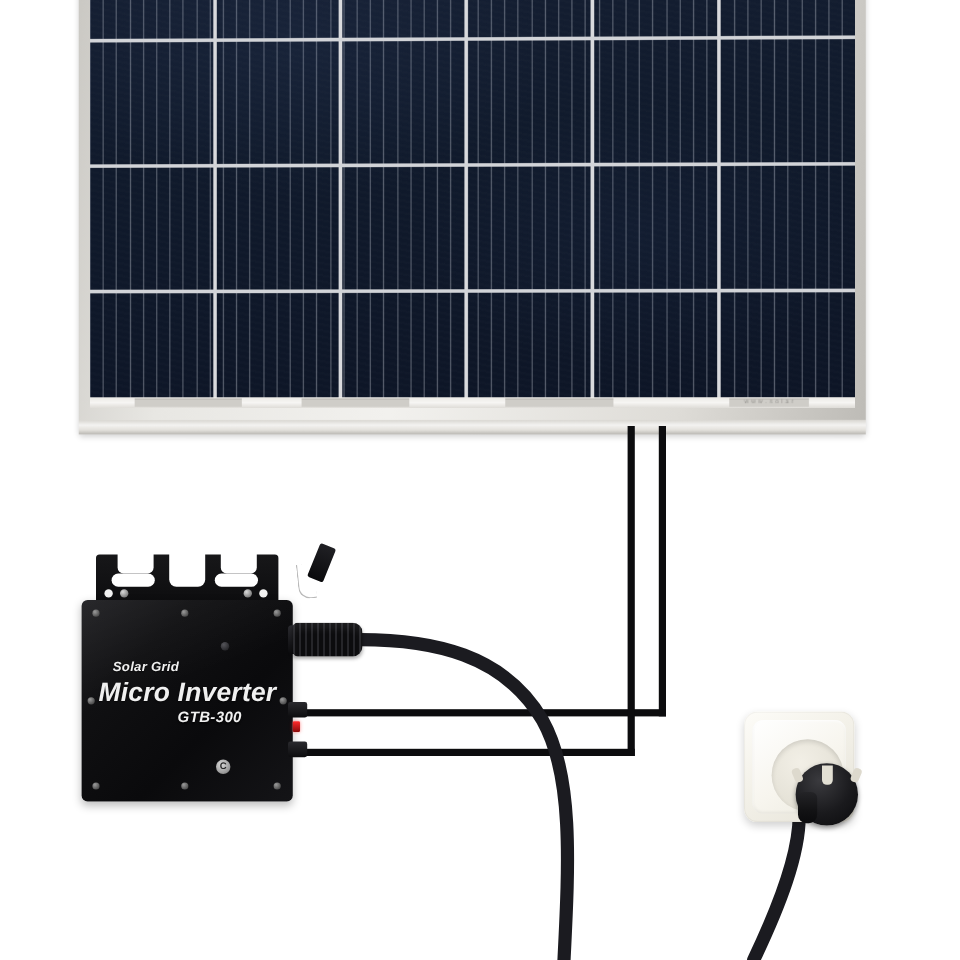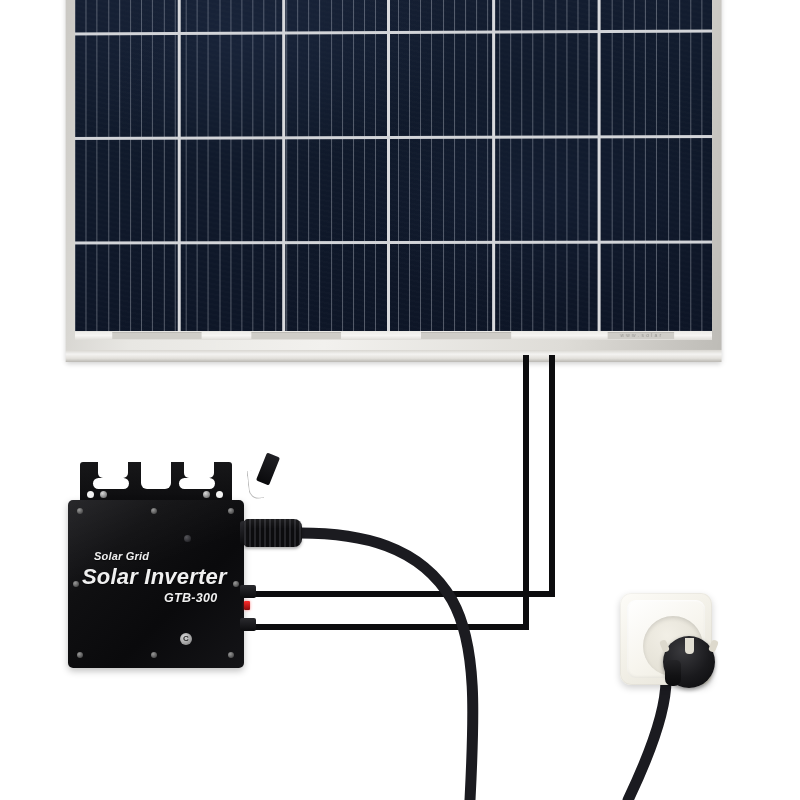--- a/index.html
+++ b/index.html
@@ -237,21 +237,21 @@
     letter-spacing: 0.2px;
   }
   .txt-micro {
     top: 64px;
     left: 14px;
     font-size: 22px;
     letter-spacing: 0.2px;
   }
   .txt-model {
     top: 91px;
-    left: 96px;
+    left: 80px;
     font-size: 12.5px;
     letter-spacing: 0.3px;
   }
   .inv-indicator {
     position: absolute;
     left: 116px;
     top: 35px;
     width: 7px;
     height: 7px;
     border-radius: 50%;
@@ -492,21 +492,21 @@
       <div class="body-screw" style="left:160px;top:8px;"></div>
       <div class="body-screw" style="left:5px;  top:81px;"></div>
       <div class="body-screw" style="left:165px;top:81px;"></div>
       <div class="body-screw" style="left:9px;  top:152px;"></div>
       <div class="body-screw" style="left:83px; top:152px;"></div>
       <div class="body-screw" style="left:160px;top:152px;"></div>
 
       <div class="inv-indicator"></div>
 
       <div class="inv-text txt-solargrid">Solar Grid</div>
-      <div class="inv-text txt-micro">Solar Inverter</div>
+      <div class="inv-text txt-micro">Micro Inverter</div>
       <div class="inv-text txt-model">GTB-300</div>
 
       <div class="cert-mark">C</div>
     </div>
   </div>
 
   <div class="ac-gland-cap"></div>
   <div class="ac-gland"></div>
 
   <div class="dc-port" style="left:240px; top:585px;"></div>

